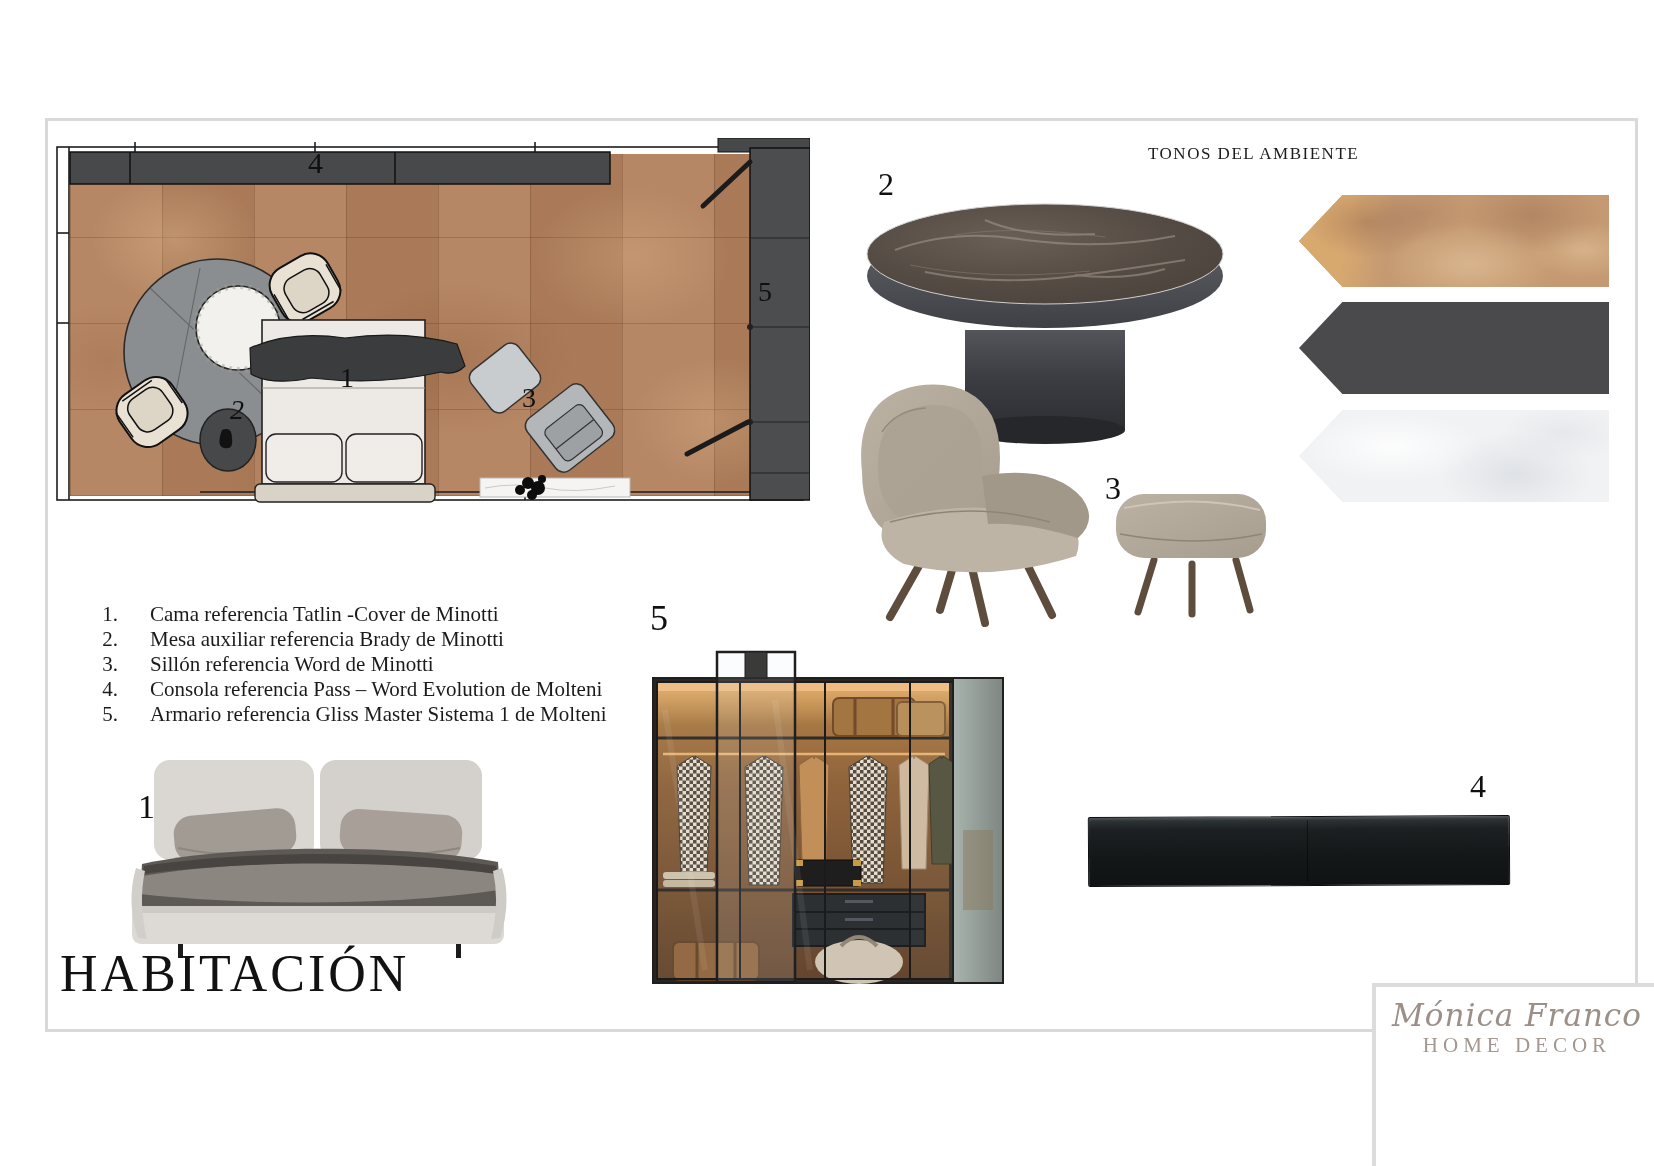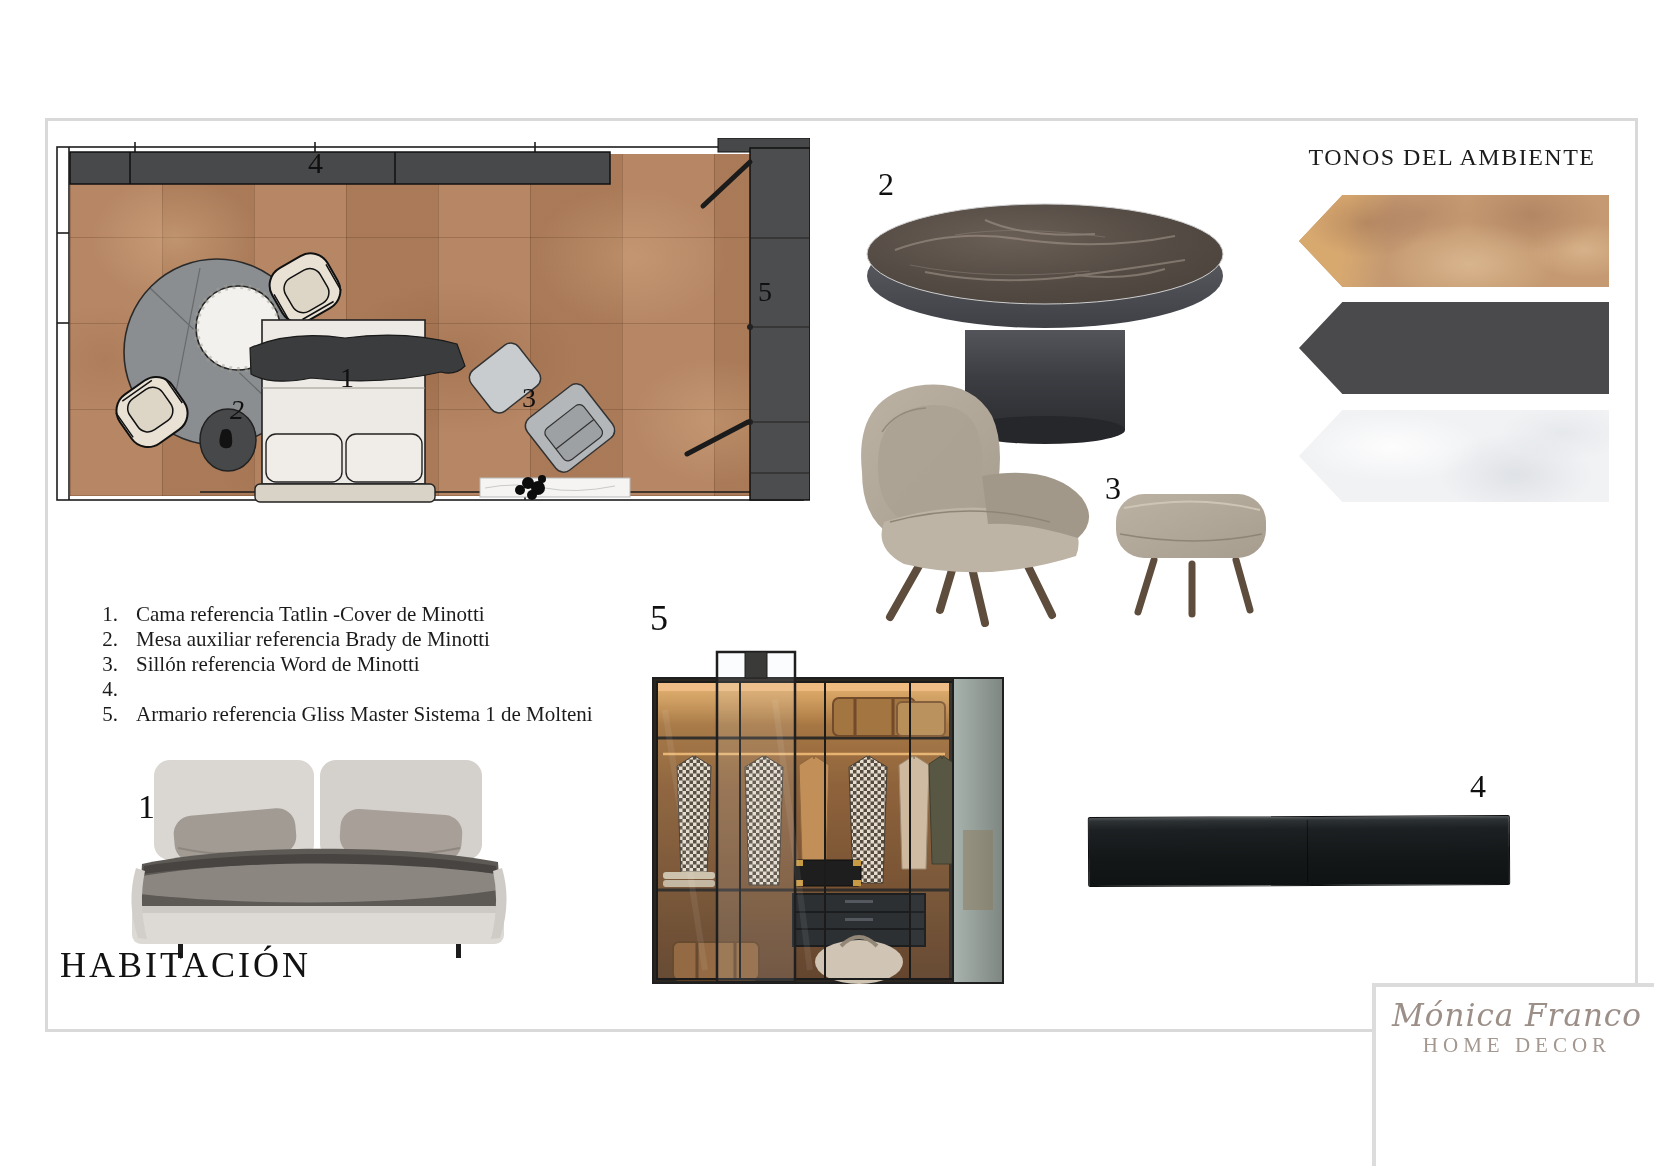--- a/index.html
+++ b/index.html
@@ -24,21 +24,21 @@
       repeating-linear-gradient(0deg, rgba(80,45,25,.25) 0 1px, transparent 1px 86px),
       repeating-linear-gradient(90deg, rgba(80,45,25,.25) 0 1px, transparent 1px 92px),
       repeating-linear-gradient(90deg, rgba(255,255,255,.05) 0 92px, rgba(0,0,0,.05) 92px 184px);
   }
   .plan-art{position:absolute;left:0;top:0;}
 
   
   .lbl{font-family:"Liberation Serif", serif;color:#101010;line-height:1;}
 
   
-  .palette-title{left:1252px;top:144px;width:400px;text-align:center;font-size:24px;
+  .palette-title{left:1148px;top:144px;width:400px;text-align:left;font-size:17px;
     letter-spacing:1.5px;color:#1c1c1c;}
   .swatch{left:1299px;width:310px;height:92px;
     clip-path:polygon(0 50%, 14% 0, 100% 0, 100% 100%, 14% 100%);}
   .swatch-travertine{top:195px;background-color:#c59a72;
     background-image:
       radial-gradient(ellipse 90px 50px at 22% 30%, rgba(150,105,80,.45), transparent 70%),
       radial-gradient(ellipse 120px 60px at 55% 75%, rgba(232,203,163,.55), transparent 70%),
       radial-gradient(ellipse 100px 55px at 75% 22%, rgba(155,110,82,.45), transparent 70%),
       radial-gradient(ellipse 80px 40px at 92% 60%, rgba(235,205,165,.45), transparent 70%),
       radial-gradient(ellipse 70px 45px at 40% 20%, rgba(168,122,92,.40), transparent 70%),
@@ -47,31 +47,31 @@
   .swatch-white{top:410px;background-color:#f1f2f4;
     background-image:
       radial-gradient(ellipse 130px 50px at 30% 40%, rgba(255,255,255,.85), transparent 70%),
       radial-gradient(ellipse 110px 60px at 70% 70%, rgba(213,217,222,.65), transparent 70%),
       radial-gradient(ellipse 90px 40px at 85% 25%, rgba(222,226,230,.6), transparent 70%);}
 
   
   .furniture-list{left:86px;top:602px;width:540px;font-size:21px;}
   .furniture-list .row{display:flex;line-height:25px;}
   .furniture-list .num{width:32px;text-align:right;flex:0 0 32px;}
-  .furniture-list .txt{margin-left:18px;font-family:Liberation Serif, serif;}
+  .furniture-list .txt{margin-left:32px;font-family:Liberation Serif, serif;}
 
   
   .console-photo{left:1088px;top:816px;width:420px;height:68px;transform:rotate(-0.3deg);
     background:linear-gradient(180deg,#33383a 0,#1c2022 18%,#141718 60%,#101314 100%);
     border:1px solid #0c0e0f;border-radius:2px;
     box-shadow:inset 0 2px 2px rgba(255,255,255,.12);}
   .console-photo .seam{position:absolute;left:52%;top:4%;width:1px;height:92%;background:rgba(0,0,0,.5);}
 
   
-  .page-title{left:60px;top:944px;font-size:36px;letter-spacing:3px;color:#121212;}
+  .page-title{left:60px;top:944px;font-size:52px;letter-spacing:3px;color:#121212;}
 
   
   .logo-box{left:1372px;top:983px;width:282px;height:183px;background:#ffffff;
     border-top:4px solid #dcdcdc;border-left:4px solid #dcdcdc;text-align:center;}
   .logo-name{margin-top:10px;font-family:"DejaVu Serif", serif;font-style:italic;
     font-size:31px;color:#9c8f88;letter-spacing:1px;}
   .logo-sub{margin-top:0px;font-size:21px;letter-spacing:5px;color:#a3978f;}
 </style>
 </head>
 <body>
@@ -267,20 +267,21 @@
     <div class="row">
       <span class="num">2.</span>
       <span class="txt">Mesa auxiliar referencia Brady de Minotti</span>
     </div>
     <div class="row">
       <span class="num">3.</span>
       <span class="txt">Sillón referencia Word de Minotti</span>
     </div>
     <div class="row">
       <span class="num">4.</span>
+      <span class="txt">Consola referencia Pass – Word Evolution de Molteni</span>
     </div>
     <div class="row">
       <span class="num">5.</span>
       <span class="txt">Armario referencia Gliss Master Sistema 1 de Molteni</span>
     </div>
   </div>
 
   <div class="abs lbl" style="left:650px;top:600px;font-size:36px;">5</div>
   <svg class="abs" style="left:645px;top:650px;" width="365" height="345" viewBox="0 0 365 345">
     <defs>

